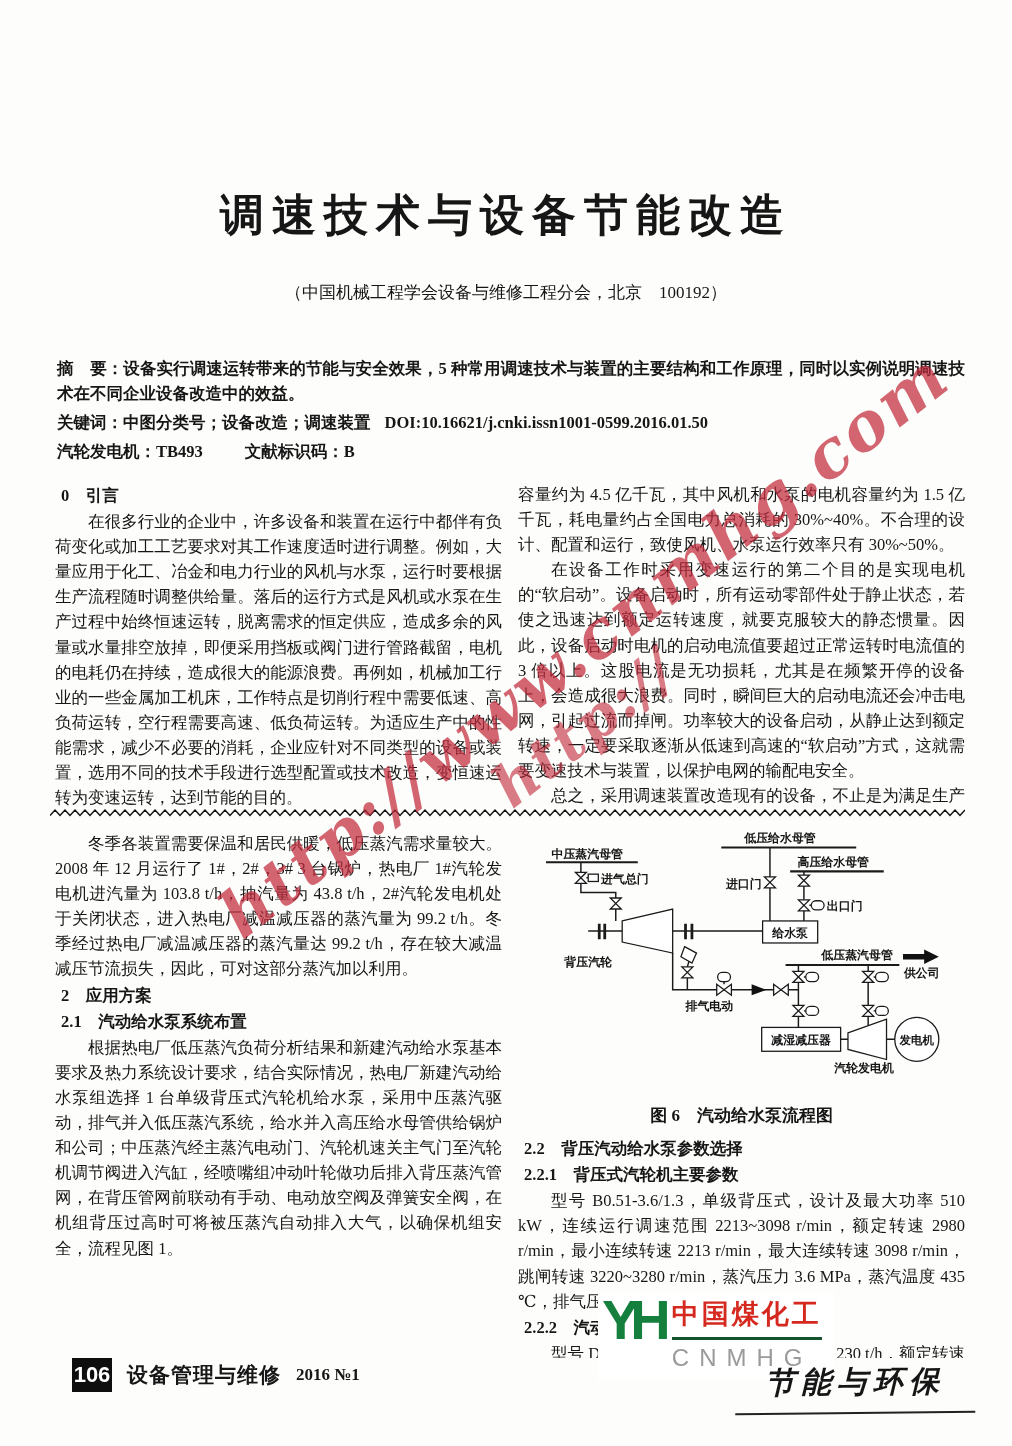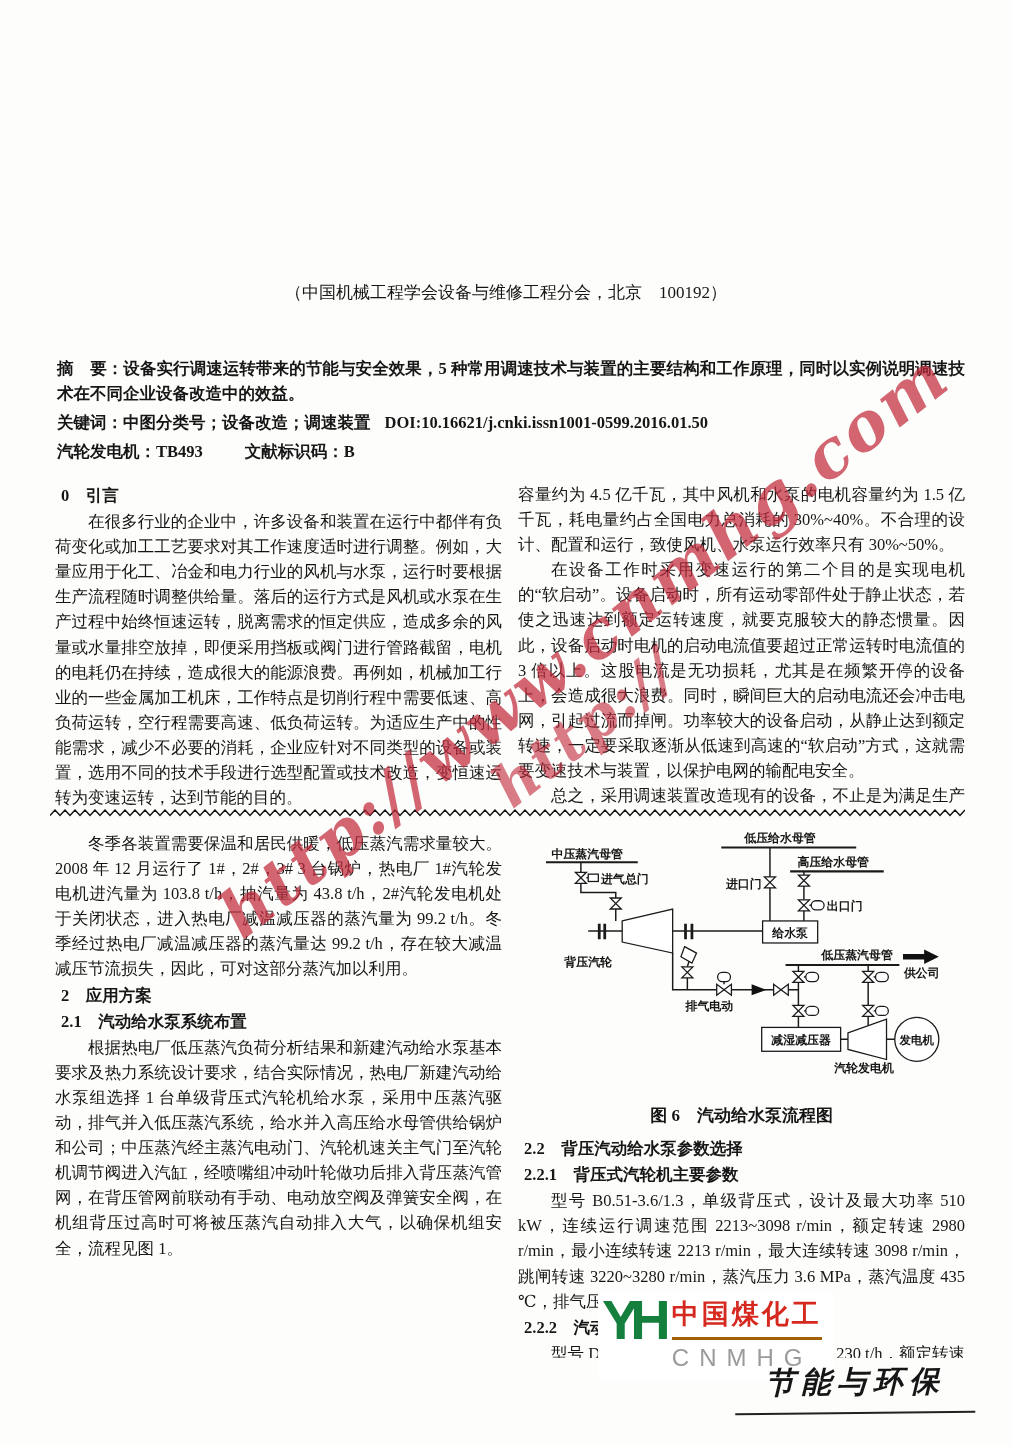--- a/index.html
+++ b/index.html
@@ -46,40 +46,41 @@
        transform:rotate(-38deg);transform-origin:0 50%;}
   .wm2{left:500px;top:760px;font-size:58px;letter-spacing:2px;opacity:.85;
        transform:rotate(-38deg);transform-origin:0 50%;}
   
   .brandlogo{position:absolute;left:598px;top:1292px;display:flex;align-items:flex-start;
              gap:10px;background:#fff;padding:4px 12px 8px 4px;z-index:6;}
   .mark{font-family:"Liberation Sans","DejaVu Sans",sans-serif;font-weight:900;
         font-size:56px;line-height:.85;color:#15803d;letter-spacing:-9px;}
   .lgr .cn{font-family:"Liberation Sans","DejaVu Sans",sans-serif;font-size:27px;
            font-weight:bold;color:#d5281f;letter-spacing:3px;
-           border-bottom:3px solid #a16207;padding-bottom:5px;}
+           border-bottom:3px solid #14532d;padding-bottom:5px;}
   .lgr .en{font-family:"Liberation Sans","DejaVu Sans",sans-serif;font-size:24px;
            color:#9a9a9a;letter-spacing:10px;margin-top:4px;}
   
   .footer-left{position:absolute;left:72px;top:1358px;display:flex;align-items:center;gap:15px;z-index:7;}
   .badge{width:40px;height:34px;background:#0e0e0e;color:#fff;display:flex;
          align-items:center;justify-content:center;font-size:22px;font-weight:bold;
          font-family:"Liberation Sans",sans-serif;}
   .journal{font-family:"Liberation Sans","DejaVu Sans",sans-serif;font-weight:900;
            font-size:21px;letter-spacing:1px;}
   .issue{font-size:17px;font-weight:bold;}
   .col-title{position:absolute;left:735px;top:1362px;width:240px;text-align:center;
              font-size:30px;font-weight:bold;font-style:italic;letter-spacing:6px;
              border-bottom:2.5px solid #222;padding-bottom:9px;transform:rotate(-0.6deg);z-index:7;}
 </style>
 </head>
 <body>
 
 <div class="page">
 
+  <div class="title">调速技术与设备节能改造</div>
   <div class="affil">（中国机械工程学会设备与维修工程分会，北京　100192）</div>
 
   <div class="meta">
     <p><span>摘　要：</span><span>设备实行调速运转带来的节能与安全效果，5 种常用调速技术与装置的主要结构和工作原理，同时以实例说明调速技术在不同企业设备改造中的效益。</span></p>
     <p class="row2"><span>关键词：</span><span>中图分类号；设备改造；调速装置</span><span class="doi">DOI:10.16621/j.cnki.issn1001-0599.2016.01.50</span></p>
     <p class="row2"><span>汽轮发电机：</span><span>TB493</span><span class="gap"></span><span>文献标识码：</span><span>B</span></p>
   </div>
 
   <div class="cols top">
     <div class="col">
@@ -200,15 +201,20 @@
   <div class="wm wm2">http://</div>
 
   <div class="brandlogo">
     <div class="mark">YH</div>
     <div class="lgr">
       <div class="cn">中国煤化工</div>
       <div class="en">CNMHG</div>
     </div>
   </div>
 
+  <div class="footer-left">
+    <div class="badge">106</div>
+    <div class="journal">设备管理与维修</div>
+    <div class="issue">2016 №1</div>
+  </div>
   <div class="col-title">节能与环保</div>
 
 </div>
 
 </body></html>

